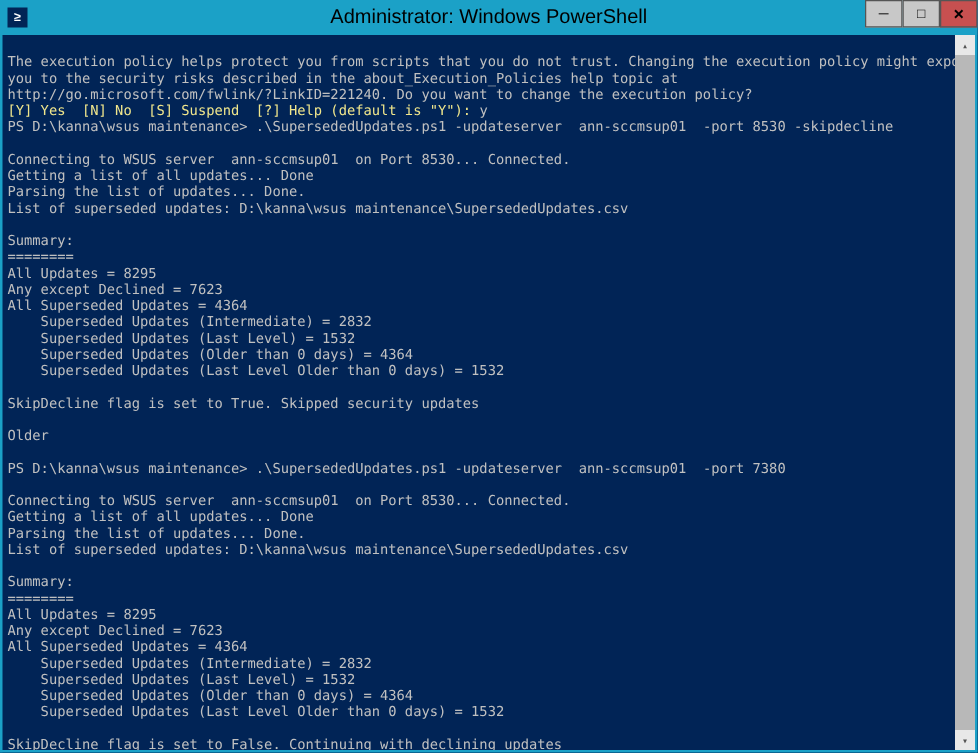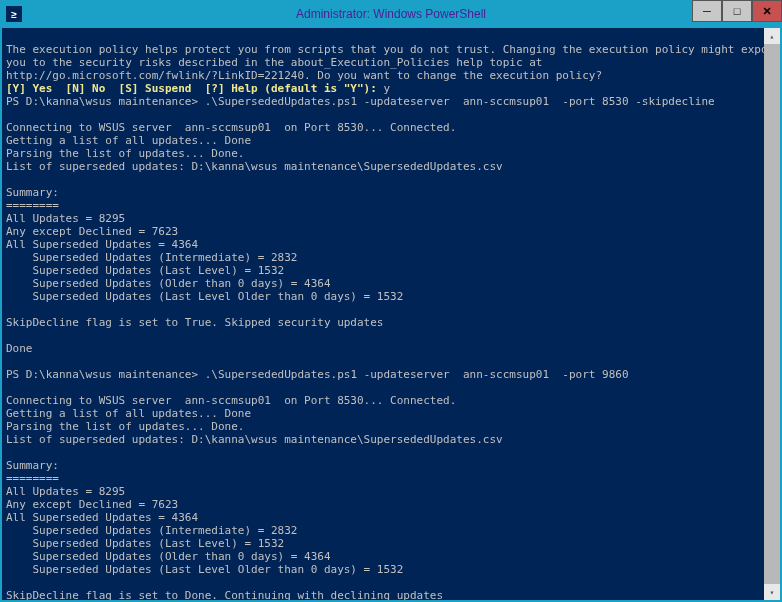--- a/index.html
+++ b/index.html
@@ -32,22 +32,22 @@
   align-items: center;
   justify-content: center;
   color: #fff;
   font-size: 10px;
   font-weight: bold;
 }
 .titlebar-title {
   position: absolute;
   left: 50%;
   transform: translateX(-50%);
-  font-size: 12px;
-  color: #4c1d95;
+  font-size: 16px;
+  color: #000000;
 }
 .titlebar-buttons {
   margin-left: auto;
   display: flex;
   height: 100%;
 }
 .titlebar-btn {
   width: 30px;
   height: 22px;
   display: flex;
@@ -99,21 +99,21 @@
 }
 .scrollbar-up { top: 0; }
 .scrollbar-down { bottom: 0; }
 .scrollbar-thumb {
   position: absolute;
   top: 16px;
   width: 16px;
   height: calc(100% - 32px);
   background: #b8b8b8;
 }
-.prompt-answer { color: #f0e68c; font-weight: bold; }
+.prompt-answer { color: #f0e68c; }
 </style>
 </head>
 <body>
 
 <div class="window">
   <div class="titlebar">
     <div class="titlebar-icon">≥</div>
     <div class="titlebar-title">Administrator: Windows PowerShell</div>
     <div class="titlebar-buttons">
       <div class="titlebar-btn">─</div>
@@ -139,40 +139,40 @@
 <span>All Updates = 8295</span>
 <span>Any except Declined = 7623</span>
 <span>All Superseded Updates = 4364</span>
 <span>    Superseded Updates (Intermediate) = 2832</span>
 <span>    Superseded Updates (Last Level) = 1532</span>
 <span>    Superseded Updates (Older than 0 days) = 4364</span>
 <span>    Superseded Updates (Last Level Older than 0 days) = 1532</span>
 
 <span>SkipDecline flag is set to True. Skipped security updates</span>
 
-<span>Done</span>
+<span>Older</span>
 
-<span>PS D:\kanna\wsus maintenance&gt; </span><span>.\SupersededUpdates.ps1 -updateserver  ann-sccmsup01  -port 9860</span>
+<span>PS D:\kanna\wsus maintenance&gt; </span><span>.\SupersededUpdates.ps1 -updateserver  ann-sccmsup01  -port 7380</span>
 
 <span>Connecting to WSUS server  ann-sccmsup01  on Port 8530... Connected.</span>
 <span>Getting a list of all updates... Done</span>
 <span>Parsing the list of updates... Done.</span>
 <span>List of superseded updates: D:\kanna\wsus maintenance\SupersededUpdates.csv</span>
 
 <span>Summary:</span>
 <span>========</span>
 <span>All Updates = 8295</span>
 <span>Any except Declined = 7623</span>
 <span>All Superseded Updates = 4364</span>
 <span>    Superseded Updates (Intermediate) = 2832</span>
 <span>    Superseded Updates (Last Level) = 1532</span>
 <span>    Superseded Updates (Older than 0 days) = 4364</span>
 <span>    Superseded Updates (Last Level Older than 0 days) = 1532</span>
 
-<span>SkipDecline flag is set to Done. Continuing with declining updates</span>
+<span>SkipDecline flag is set to False. Continuing with declining updates</span>
 
 
 
 
 
 
 
     <div class="scrollbar">
       <div class="scrollbar-up">▴</div>
       <div class="scrollbar-thumb"></div>

